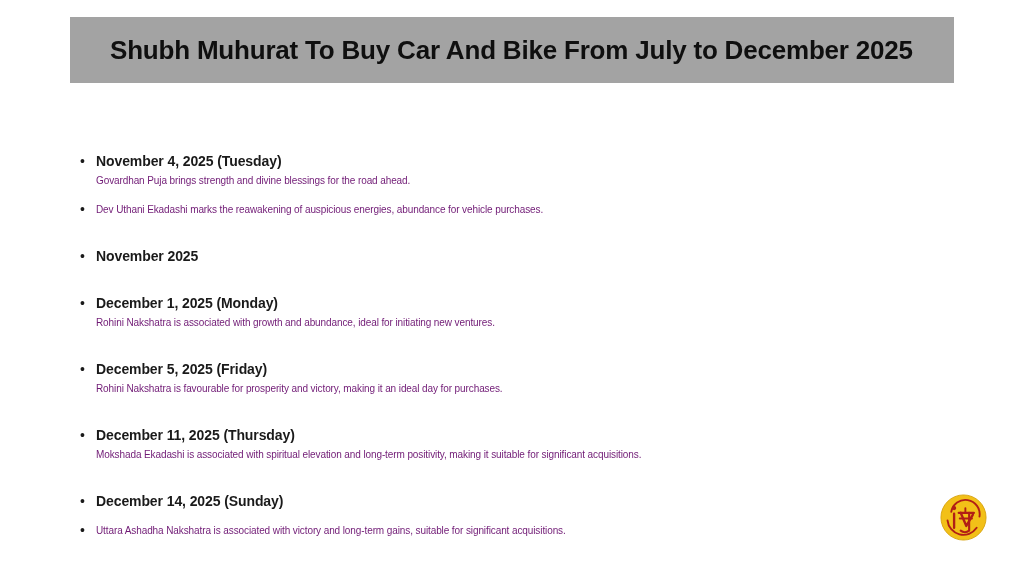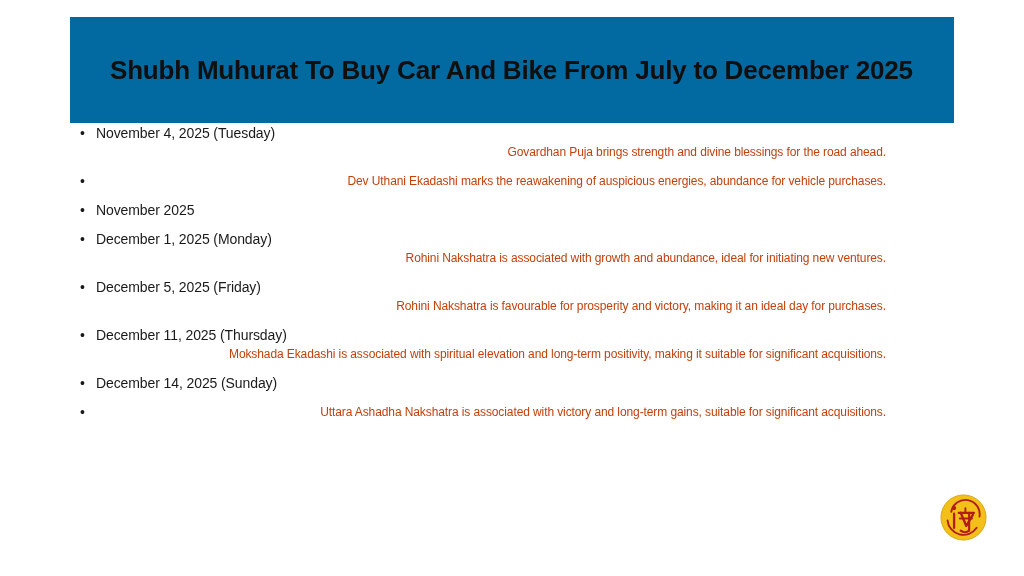--- a/index.html
+++ b/index.html
@@ -21,22 +21,22 @@
     height: 576px;
     background: #ffffff;
   }
 
   
   .title-banner {
     position: absolute;
     left: 70px;
     top: 17px;
     width: 884px;
-    height: 106px;
-    background: #0369a1;
+    height: 66px;
+    background: #a3a3a3;
     box-sizing: border-box;
     display: flex;
     align-items: center;
   }
   .title-text {
     font-family: "Liberation Sans", sans-serif;
     font-size: 26px;
     font-weight: bold;
     color: #0f0f0f;
     letter-spacing: -0.2px;
@@ -64,34 +64,34 @@
     position: absolute;
     left: 2px;
     top: 0px;
     font-size: 14px;
     line-height: 19px;
     color: #1a1a1a;
   }
   .bullet-head {
     font-family: "Liberation Sans", sans-serif;
     font-size: 14px;
-    font-weight: normal;
+    font-weight: bold;
     color: #1a1a1a;
     line-height: 19px;
     letter-spacing: -0.1px;
+    margin-top: 28px;
   }
   .bullet-desc {
     font-family: "Liberation Sans", sans-serif;
-    font-size: 12px;
+    font-size: 10px;
     font-weight: normal;
-    color: #c2410c;
+    color: #701a75;
     line-height: 19px;
     letter-spacing: -0.1px;
     max-width: 790px;
-    text-align: right;
   }
 
   
   .logo {
     position: absolute;
     left: 940px;
     top: 494px;
     width: 47px;
     height: 47px;
   }

